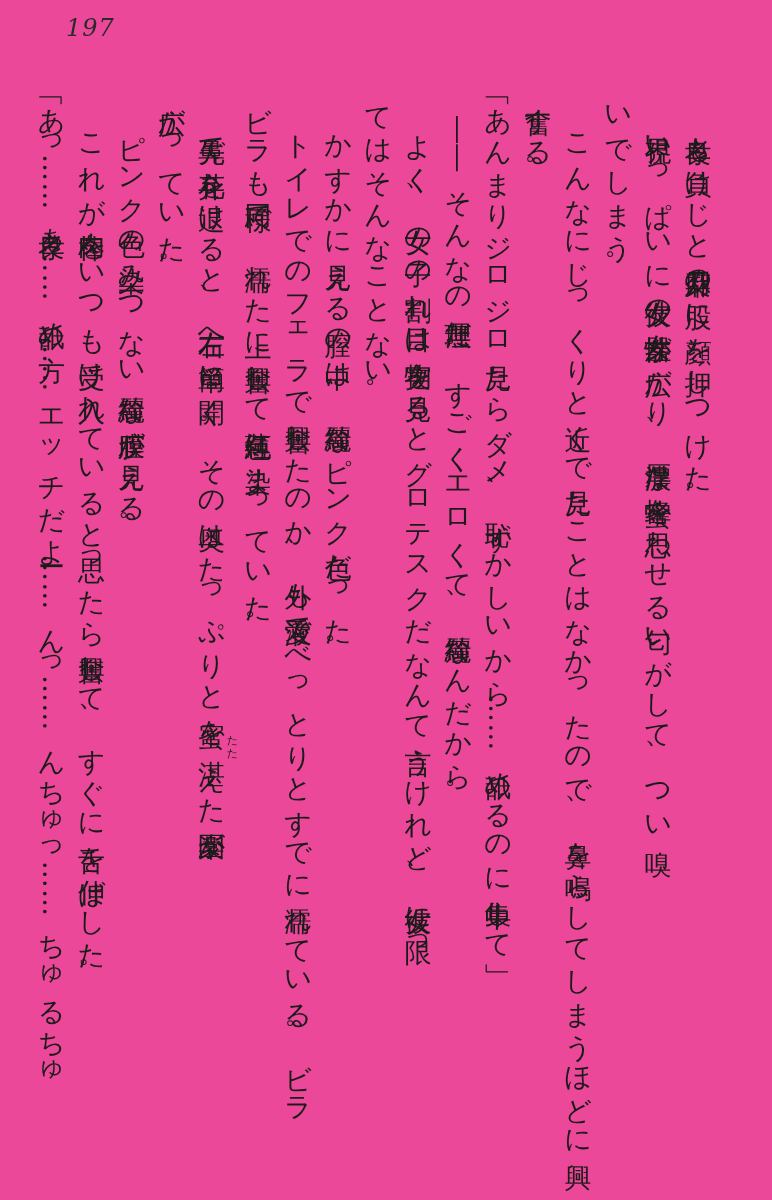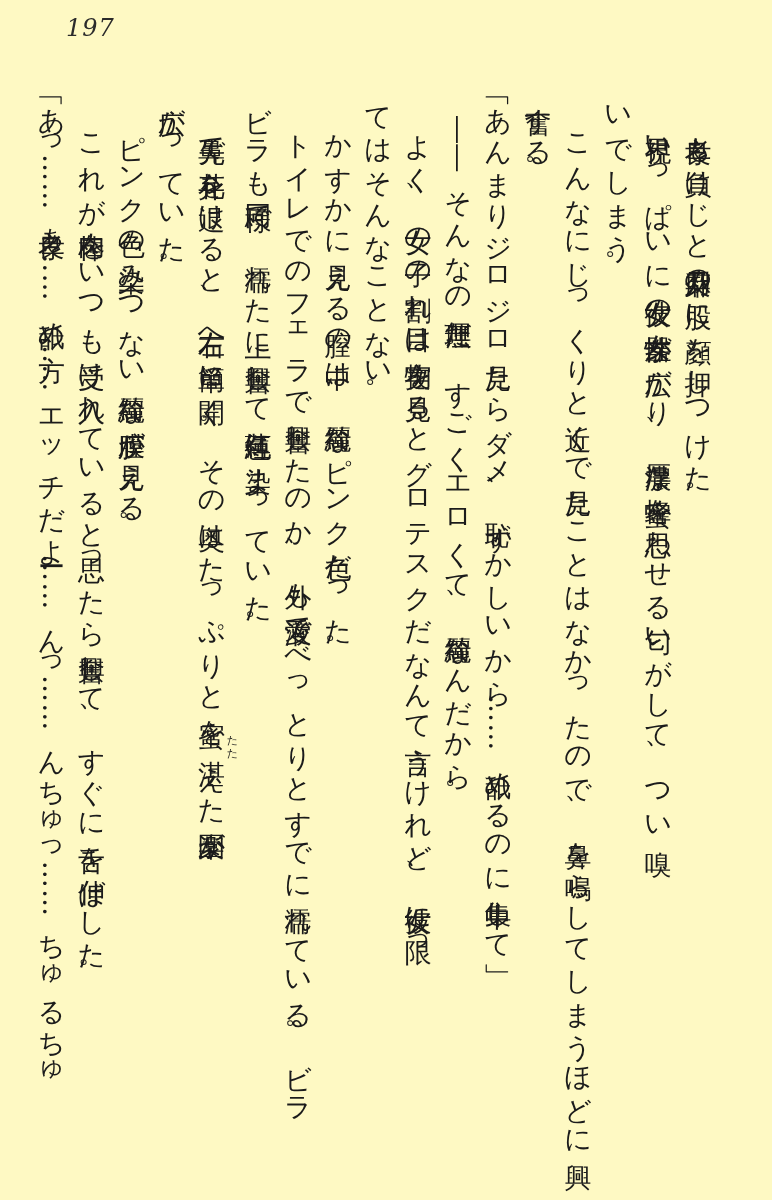--- a/index.html
+++ b/index.html
@@ -5,21 +5,21 @@
   html, body {
     margin: 0;
     padding: 0;
     background: #e9e9e9;
   }
   .page {
     position: relative;
     width: 772px;
     height: 1200px;
     margin: 0 auto;
-    background: #fef9c3;
+    background: #ec4899;
     overflow: hidden;
     font-family: "DejaVu Serif", "Liberation Serif", serif;
   }
   .pageno {
     position: absolute;
     top: 14px;
     left: 66px;
     font-size: 24px;
     font-style: italic;
     color: #2b2b2b;

